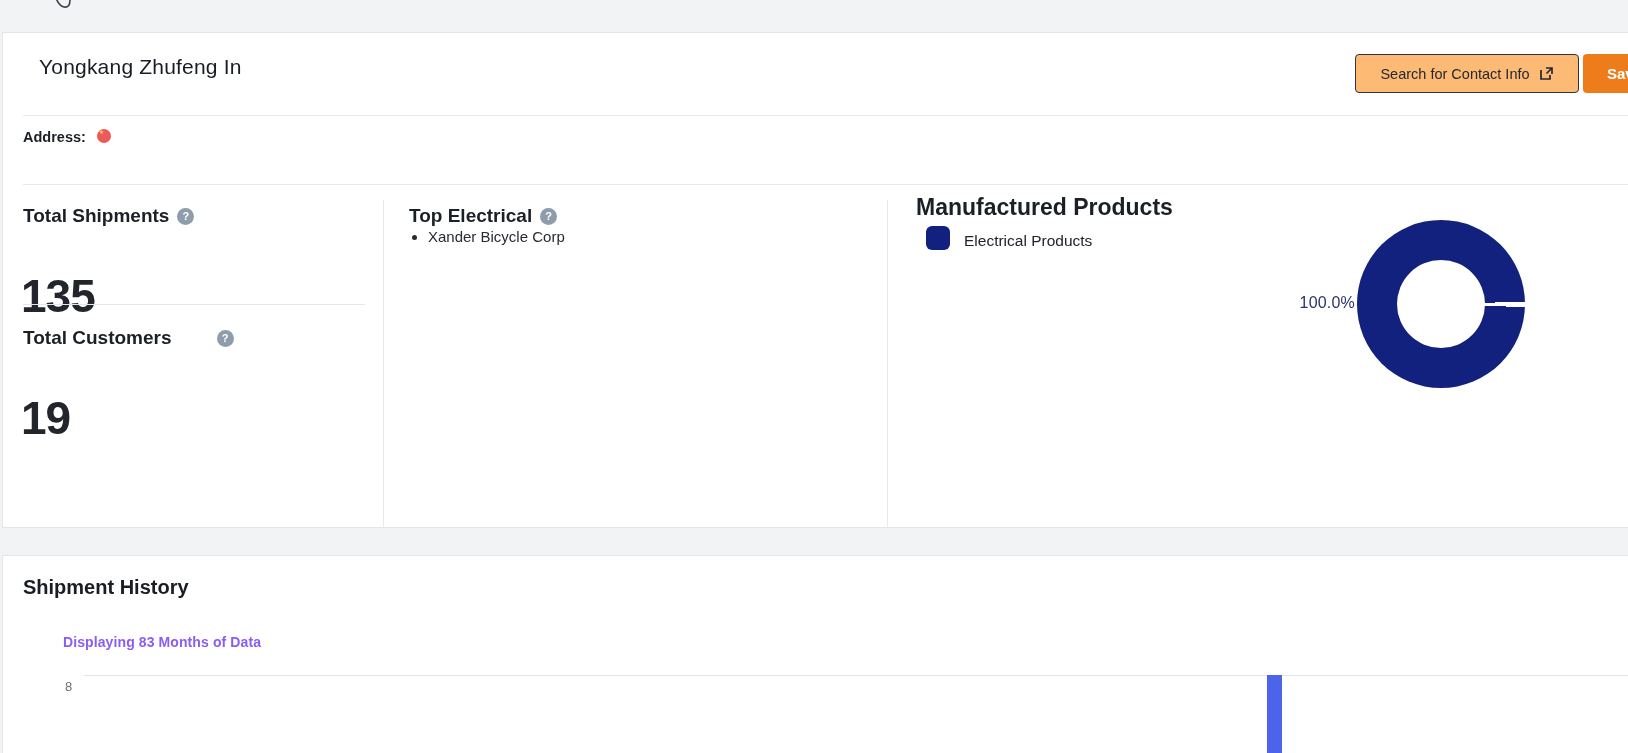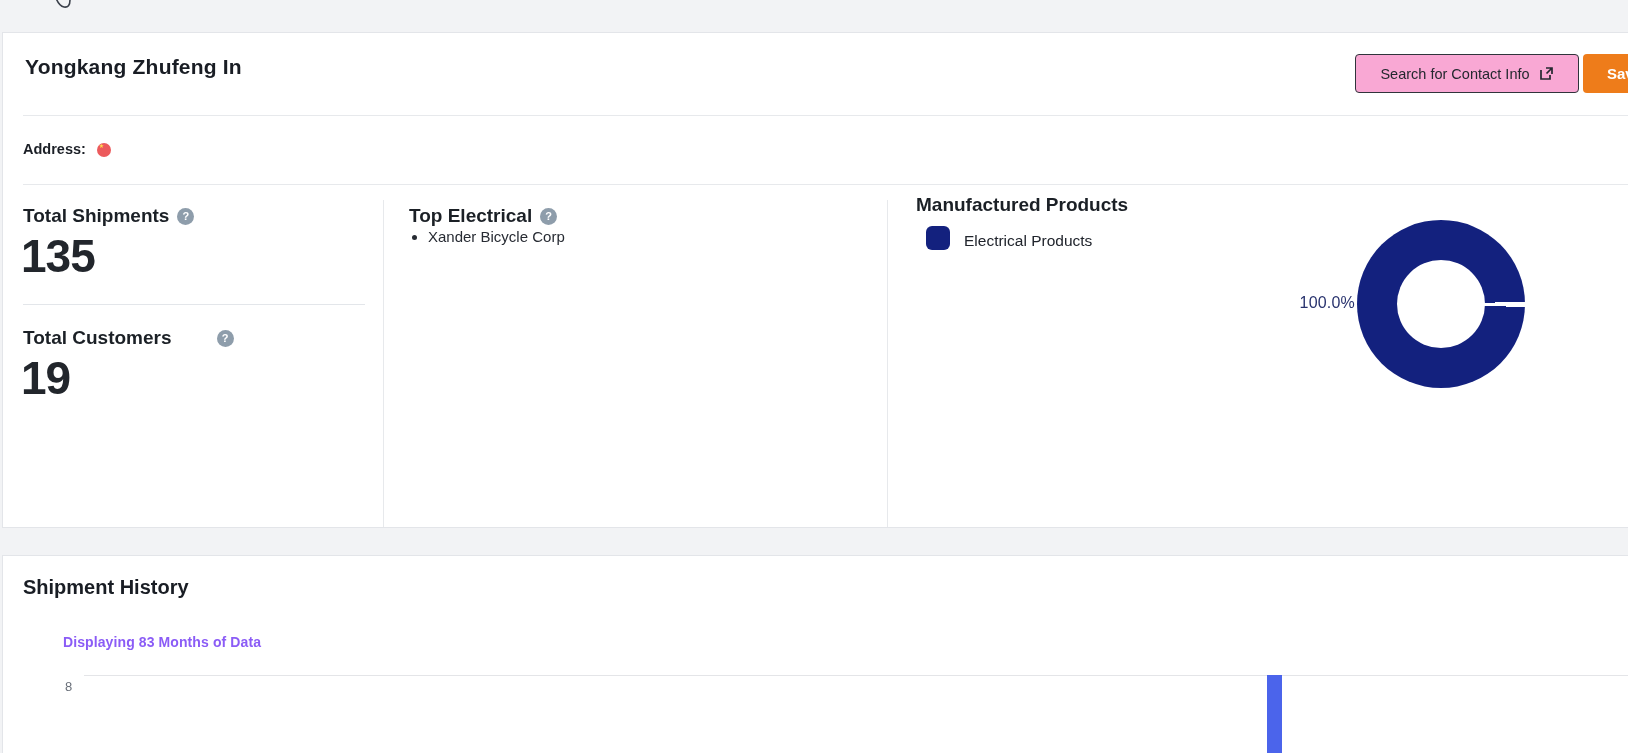--- a/index.html
+++ b/index.html
@@ -16,42 +16,42 @@
   .cursor-artifact { position:absolute; left:52px; top:-4px; width:22px; height:16px; }
 
   .card {
     position:absolute; left:2px; width:1660px;
     background:#ffffff; border:1px solid #e3e5e9;
   }
   #company-card { top:32px; height:496px; }
   #history-card { top:555px; height:260px; border-bottom:none; }
 
   .page-title {
-    position:absolute; left:22px; top:22px;
-    font-size:21px; font-weight:700; color:#191d24; letter-spacing:.2px;
+    position:absolute; left:36px; top:22px;
+    font-size:21px; font-weight:400; color:#191d24; letter-spacing:.2px;
   }
 
   .btn-search {
     position:absolute; left:1352px; top:21px; width:224px; height:39px;
-    background:#f9a8d4; border:1px solid #30343b; border-radius:4px;
+    background:#fdba74; border:1px solid #30343b; border-radius:4px;
     display:flex; align-items:center; justify-content:center; gap:9px;
     font-family:inherit; font-size:14.5px; color:#24282f; cursor:pointer;
   }
   .btn-save {
     position:absolute; left:1580px; top:21px; height:39px; width:96px;
     background:#ee7c1a; border:none; border-radius:4px;
     display:flex; align-items:center; padding-left:24px;
     font-family:inherit; font-size:15px; font-weight:700; color:#ffffff; cursor:pointer;
   }
 
   .hline { position:absolute; left:20px; right:22px; height:1px; background:#e7e9ec; }
   #hr-header { top:82px; }
   #hr-address { top:151px; }
 
-  .address-row { position:absolute; left:20px; top:96px; height:28px; display:flex; align-items:flex-end; }
+  .address-row { position:absolute; left:20px; top:96px; height:28px; display:flex; align-items:flex-start; }
   .address-label { font-size:14.5px; font-weight:700; color:#1b1f26; margin-right:11px; }
   .flag-cn {
     width:14px; height:14px; border-radius:50%; background:#ec5a5c;
     margin-right:9px; position:relative; overflow:hidden; flex:none;
   }
   .flag-cn span { position:absolute; left:2px; top:-1px; font-size:6px; color:#ffd94d; }
   .address-text { font-size:14.5px; color:#3d4450; letter-spacing:.2px; }
 
   .vline { position:absolute; top:167px; bottom:0; width:1px; background:#e7e9ec; }
   #vl-1 { left:380px; }
@@ -62,33 +62,33 @@
     font-size:19px; font-weight:700; color:#1b2026;
   }
   .help-icon {
     width:17px; height:17px; border-radius:50%; background:#8e9dab;
     color:#fff; font-size:11px; font-weight:700;
     display:inline-flex; align-items:center; justify-content:center; flex:none;
     cursor:pointer;
   }
   .stat-value {
     position:absolute; left:18px;
-    font-size:46px; font-weight:700; letter-spacing:-1px; color:#22262c; line-height:46px;
+    font-size:46px; font-weight:700; letter-spacing:-1px; color:#22262c; line-height:46px;margin-top:40px;
   }
   #ts-heading { left:20px; top:172px;justify-content:flex-end; }
   #ts-value   { top:200px; }
   #stat-div   { position:absolute; left:20px; top:271px; width:342px; height:1px; background:#e3e6ea; }
   #tc-heading { left:20px; top:294px;gap:45px; }
   #tc-value   { top:322px; }
 
   #topcust-heading { left:406px; top:172px; }
   .cust-list { position:absolute; left:425px; top:190px; list-style:disc; }
   .cust-list li { font-size:15px; color:#272b33; line-height:28px; }
 
-  #mp-heading { position:absolute; left:913px; top:161px; font-size:19px; font-weight:700; color:#1b2026; }
+  #mp-heading { position:absolute; left:913px; top:161px; font-size:23px; font-weight:700; color:#1b2026; }
   .legend-row { position:absolute; left:923px; top:193px; display:flex; align-items:flex-end; gap:14px; }
   .legend-swatch { width:24px; height:24px; border-radius:6px; background:#13217e; flex:none; }
   .legend-label { font-size:15.5px; color:#20242c; }
 
   .donut {
     position:absolute; left:1354px; top:187px; width:168px; height:168px; border-radius:50%;
     background:conic-gradient(#13217e 0deg 88.4deg, #ffffff 88.4deg 92.2deg, #13217e 92.2deg 360deg);
   }
   .donut-hole {
     position:absolute; left:40px; top:40px; width:88px; height:88px;

